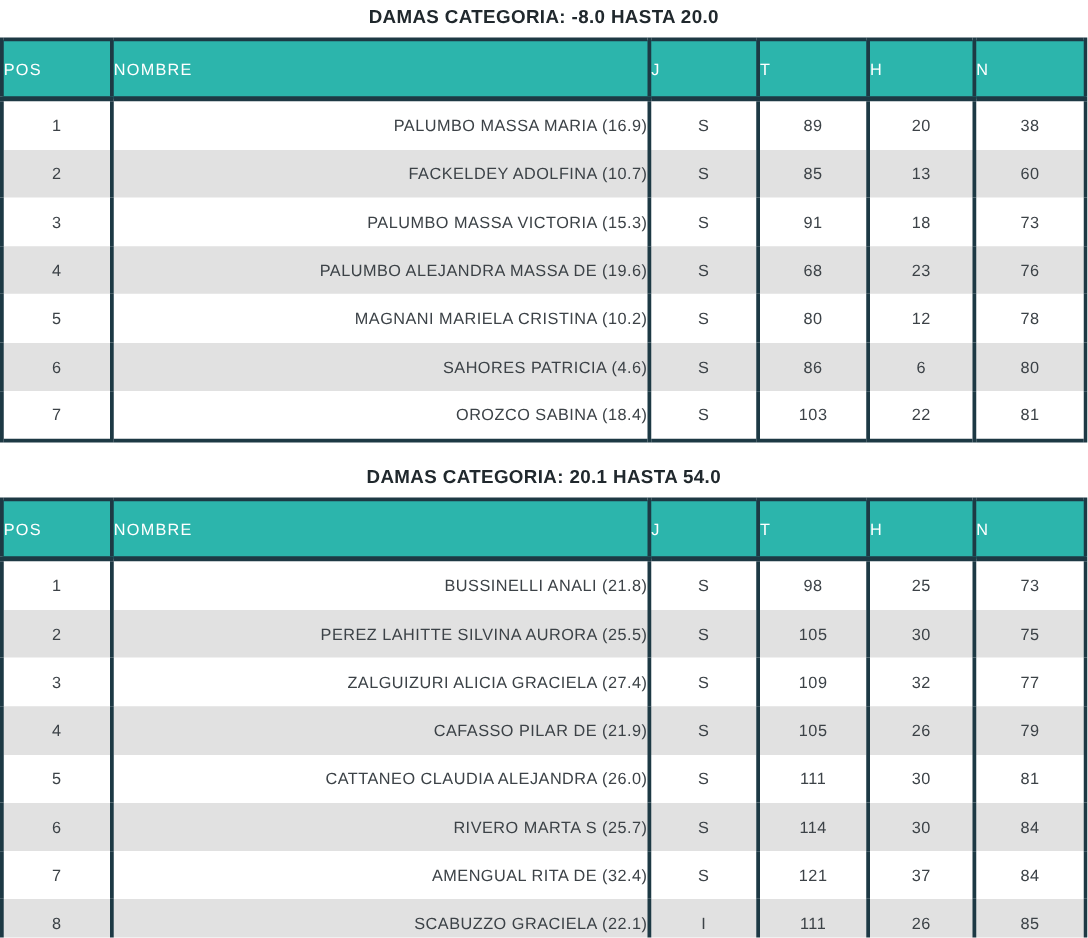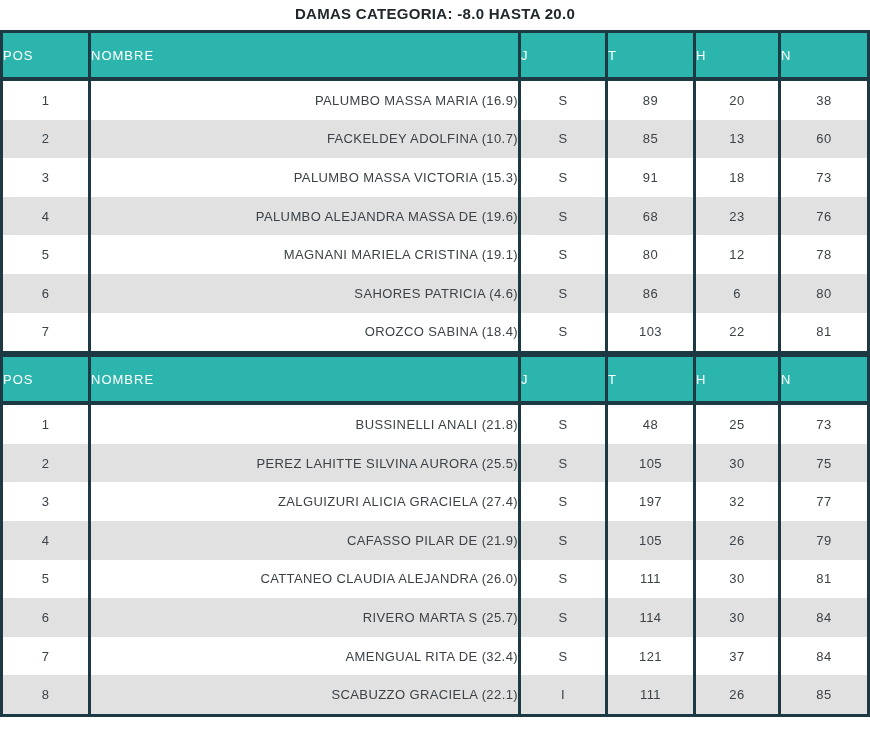--- a/index.html
+++ b/index.html
@@ -120,21 +120,21 @@
           <tr>
             <td class="col-pos">4</td>
             <td class="col-nombre">PALUMBO ALEJANDRA MASSA DE (19.6)</td>
             <td class="col-j">S</td>
             <td class="col-t">68</td>
             <td class="col-h">23</td>
             <td class="col-n">76</td>
           </tr>
           <tr>
             <td class="col-pos">5</td>
-            <td class="col-nombre">MAGNANI MARIELA CRISTINA (19.1)</td>
+            <td class="col-nombre">MAGNANI MARIELA CRISTINA (10.2)</td>
             <td class="col-j">S</td>
             <td class="col-t">80</td>
             <td class="col-h">12</td>
             <td class="col-n">78</td>
           </tr>
           <tr>
             <td class="col-pos">6</td>
             <td class="col-nombre">SAHORES PATRICIA (4.6)</td>
             <td class="col-j">S</td>
             <td class="col-t">86</td>
@@ -147,53 +147,54 @@
             <td class="col-j">S</td>
             <td class="col-t">103</td>
             <td class="col-h">22</td>
             <td class="col-n">81</td>
           </tr>
         </tbody>
     </table>
   </section>
 
   <section class="category category-2">
+    <h2 class="section-title">DAMAS CATEGORIA: 20.1 HASTA 54.0</h2>
     <table class="results">
       <thead>
         <tr>
             <th class="col-pos">POS</th>
             <th class="col-nombre">NOMBRE</th>
             <th class="col-j">J</th>
             <th class="col-t">T</th>
             <th class="col-h">H</th>
             <th class="col-n">N</th>
           </tr>
       </thead>
       <tbody>
           <tr>
             <td class="col-pos">1</td>
             <td class="col-nombre">BUSSINELLI ANALI (21.8)</td>
             <td class="col-j">S</td>
-            <td class="col-t">48</td>
+            <td class="col-t">98</td>
             <td class="col-h">25</td>
             <td class="col-n">73</td>
           </tr>
           <tr>
             <td class="col-pos">2</td>
             <td class="col-nombre">PEREZ LAHITTE SILVINA AURORA (25.5)</td>
             <td class="col-j">S</td>
             <td class="col-t">105</td>
             <td class="col-h">30</td>
             <td class="col-n">75</td>
           </tr>
           <tr>
             <td class="col-pos">3</td>
             <td class="col-nombre">ZALGUIZURI ALICIA GRACIELA (27.4)</td>
             <td class="col-j">S</td>
-            <td class="col-t">197</td>
+            <td class="col-t">109</td>
             <td class="col-h">32</td>
             <td class="col-n">77</td>
           </tr>
           <tr>
             <td class="col-pos">4</td>
             <td class="col-nombre">CAFASSO PILAR DE (21.9)</td>
             <td class="col-j">S</td>
             <td class="col-t">105</td>
             <td class="col-h">26</td>
             <td class="col-n">79</td>

